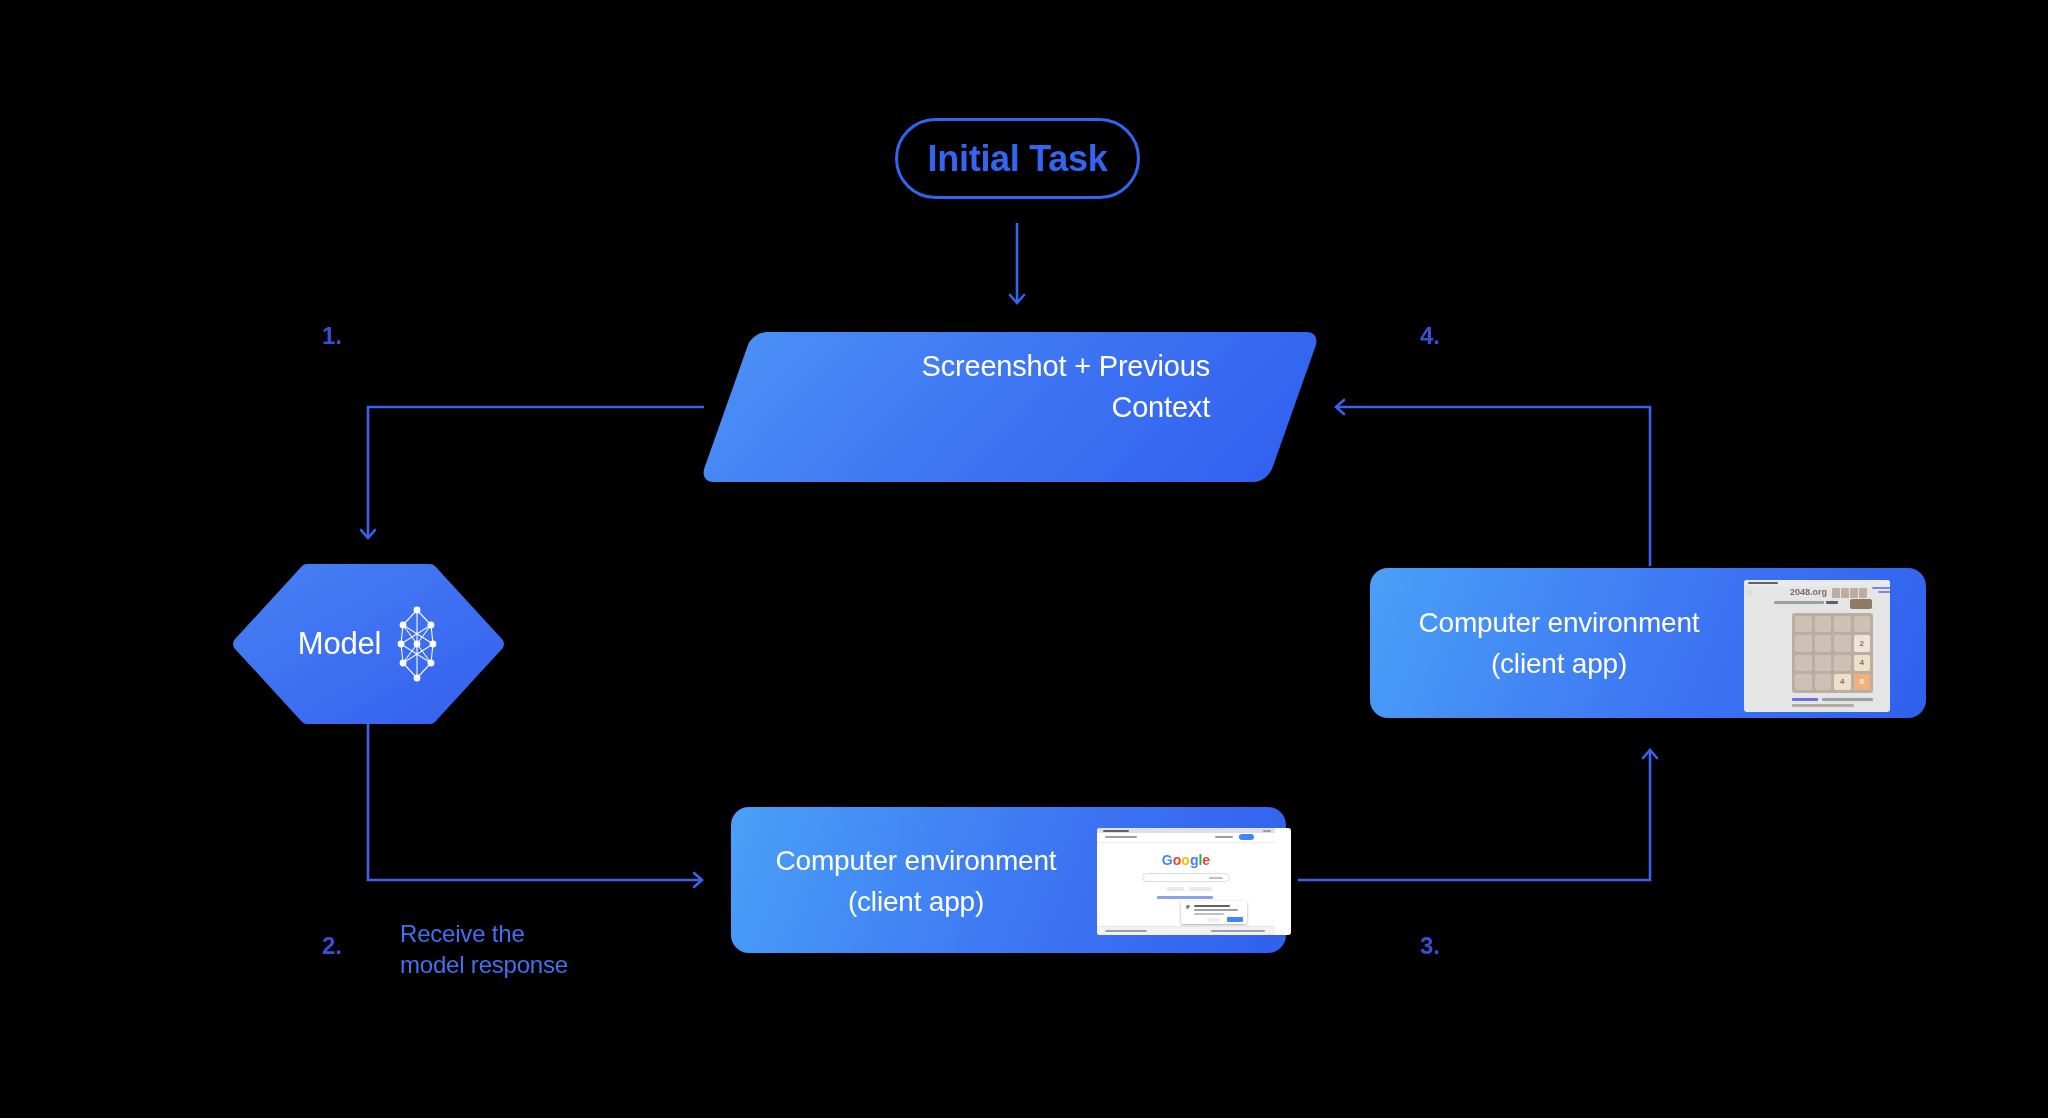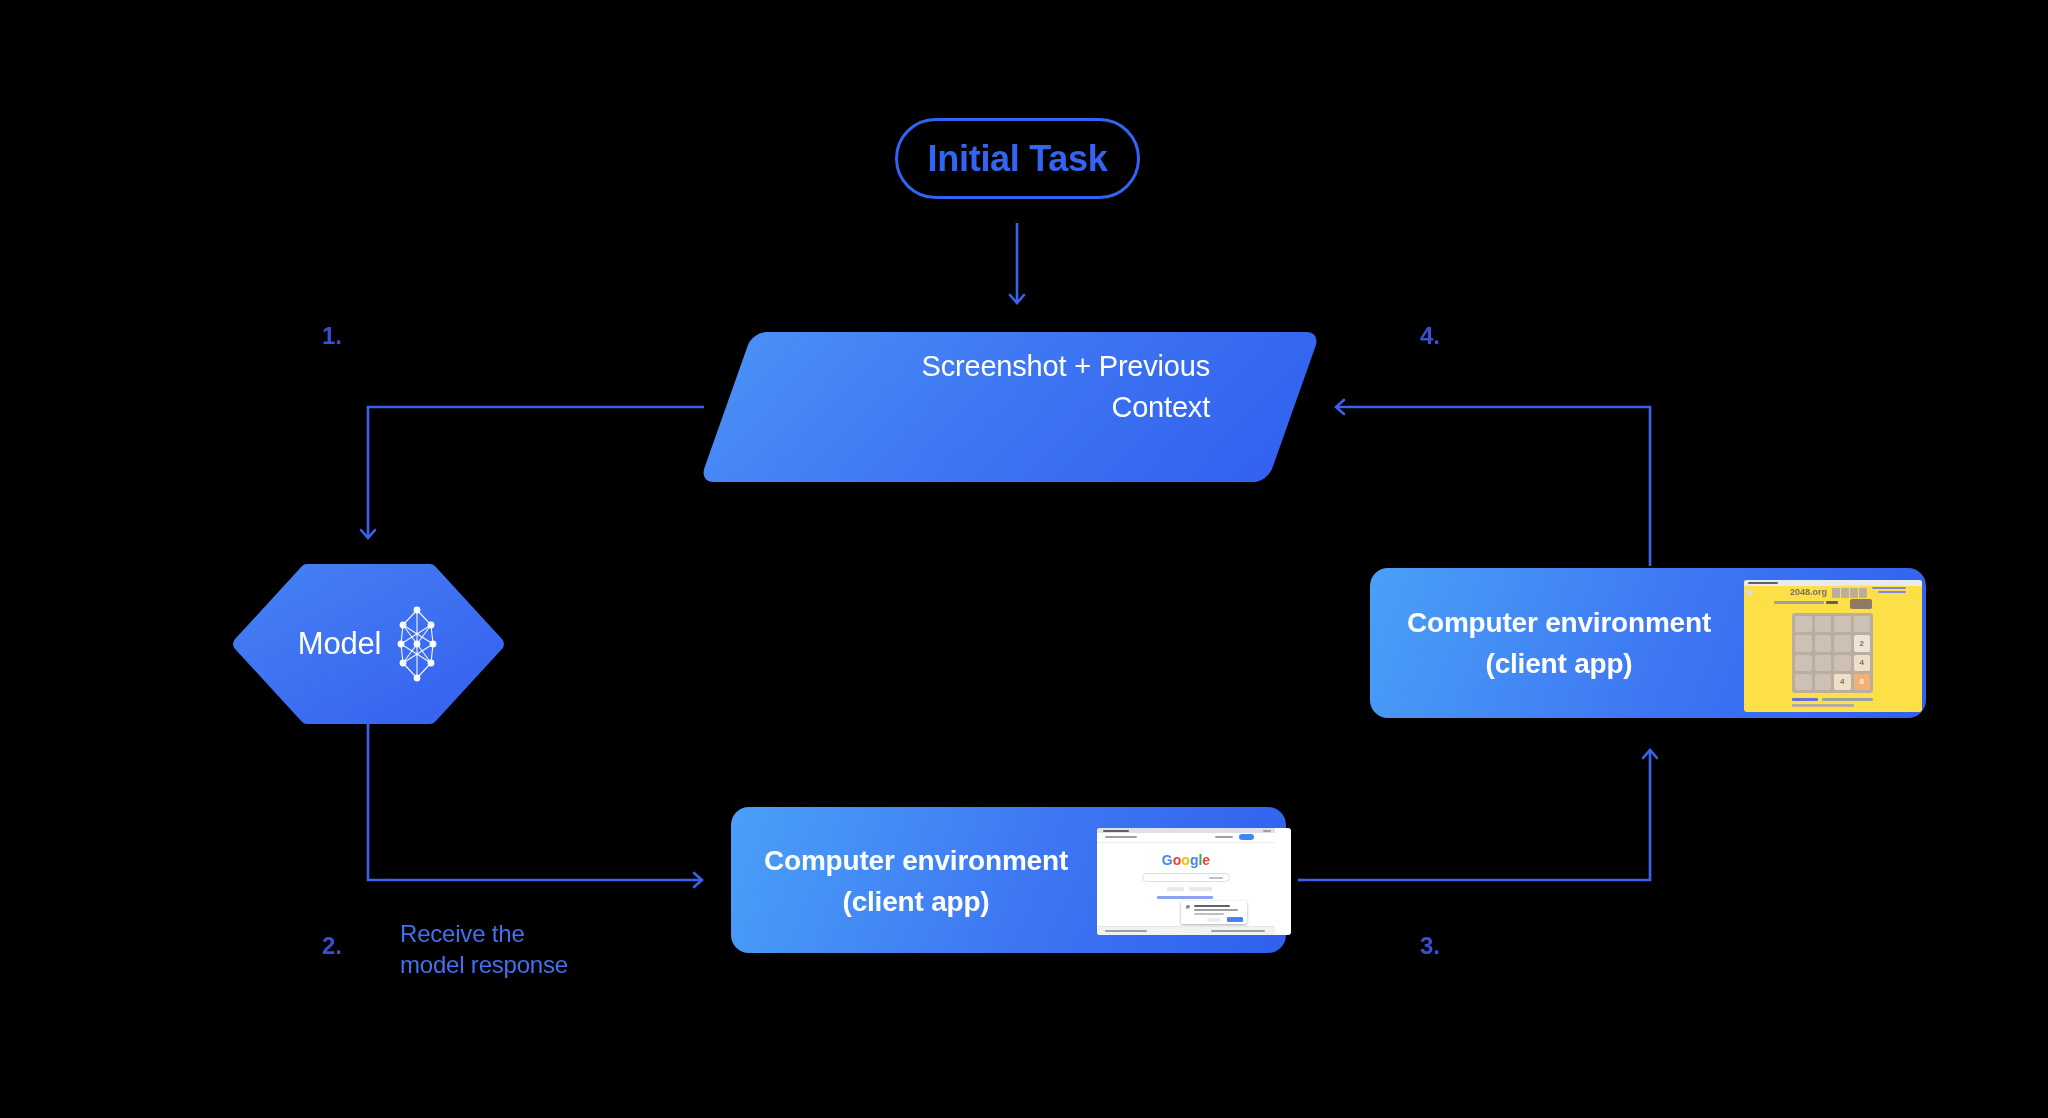--- a/index.html
+++ b/index.html
@@ -41,41 +41,41 @@
 
   
   .env-box{
     position:absolute;border-radius:18px;
     background:linear-gradient(112deg,#4aa0f7 0%,#3d76f3 55%,#3060ee 100%);
   }
   .env-box.bottom{left:731px;top:807px;width:555px;height:146px;}
   .env-box.right{left:1370px;top:568px;width:556px;height:150px;}
   .env-label{
     position:absolute;text-align:center;color:#fff;font-size:28px;line-height:41px;
-    font-weight:700;white-space:pre-line;letter-spacing:-.2px;
+    font-weight:400;white-space:pre-line;letter-spacing:-.2px;
   }
   .env-label.bottom{left:731px;top:840px;width:370px;}
   .env-label.right{left:1370px;top:602px;width:378px;}
 
   
   .step-num{position:absolute;color:#3a50d4;font-size:24px;font-weight:700;}
   .step-text{
     position:absolute;color:#4270f1;font-size:24px;line-height:31px;font-weight:500;
     white-space:pre-line;letter-spacing:-.2px;
   }
   .n1{left:322px;top:322px;}  .t1{left:400px;top:311px;}
   .n2{left:322px;top:932px;}  .t2{left:400px;top:918px;}
   .n3{left:1420px;top:932px;} .t3{left:1493px;top:918px;}
   .n4{left:1420px;top:322px;} .t4{left:1493px;top:311px;}
 
   
   .thumb{position:absolute;border-radius:3px;overflow:hidden;}
   .thumb-inner{position:absolute;inset:0;filter:blur(0.45px);}
   .google-thumb{left:1097px;top:828px;width:194px;height:107px;background:#fff;}
-  .g2048-thumb{left:1744px;top:580px;width:178px;height:132px;background:#fde047;}
+  .g2048-thumb{left:1744px;top:580px;width:146px;height:132px;background:#e5e5e5;}
   .bar{position:absolute;border-radius:1px;}
 
   
   .g-tabstrip{position:absolute;left:0;top:0;width:178px;height:5px;background:#dfe1e6;}
   .g-toolbar{position:absolute;left:0;top:5px;width:178px;height:9px;background:#fff;border-bottom:1px solid #ececec;}
   .g-bluebtn{position:absolute;left:142px;top:6px;width:15px;height:6px;border-radius:3px;background:#4285f4;}
   .glogo{position:absolute;left:0;top:24px;width:178px;text-align:center;font-size:14px;font-weight:700;letter-spacing:0;}
   .g-search{position:absolute;left:45px;top:45px;width:88px;height:9px;border:1px solid #dadce0;border-radius:6px;background:#fff;box-sizing:border-box;}
   .g-dialog{position:absolute;left:84px;top:73px;width:66px;height:23px;background:#fff;border-radius:2px;box-shadow:0 1px 3px rgba(0,0,0,.35);}
   .g-dot{position:absolute;left:5px;top:4px;width:4px;height:4px;border-radius:50%;

